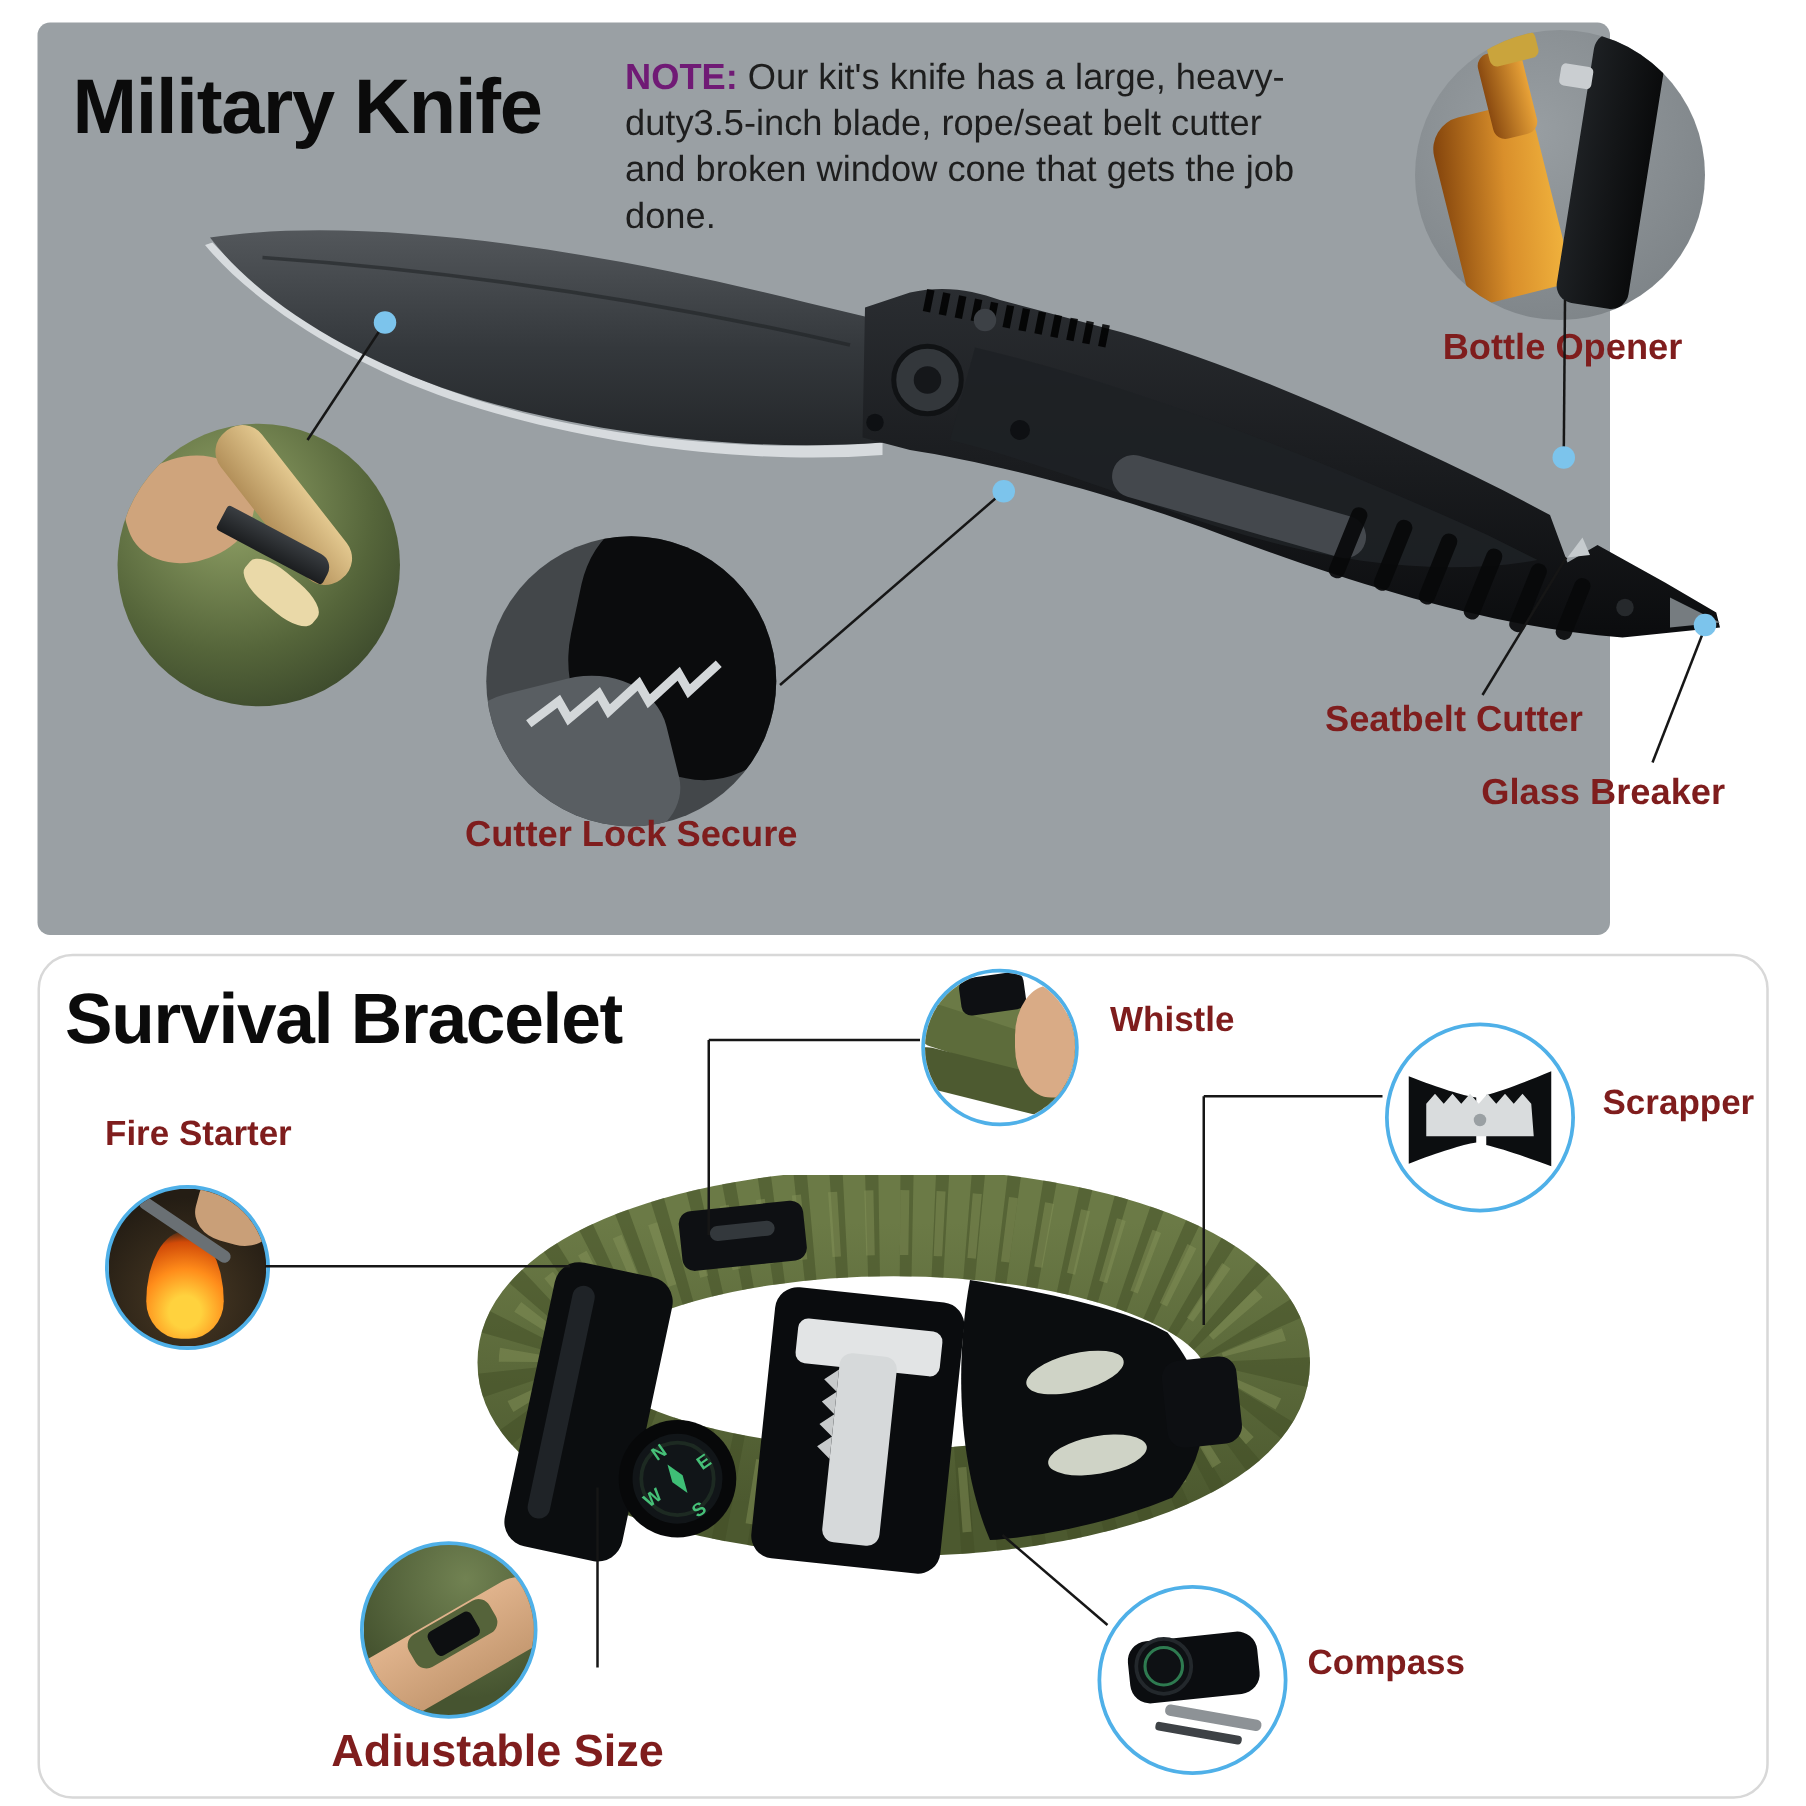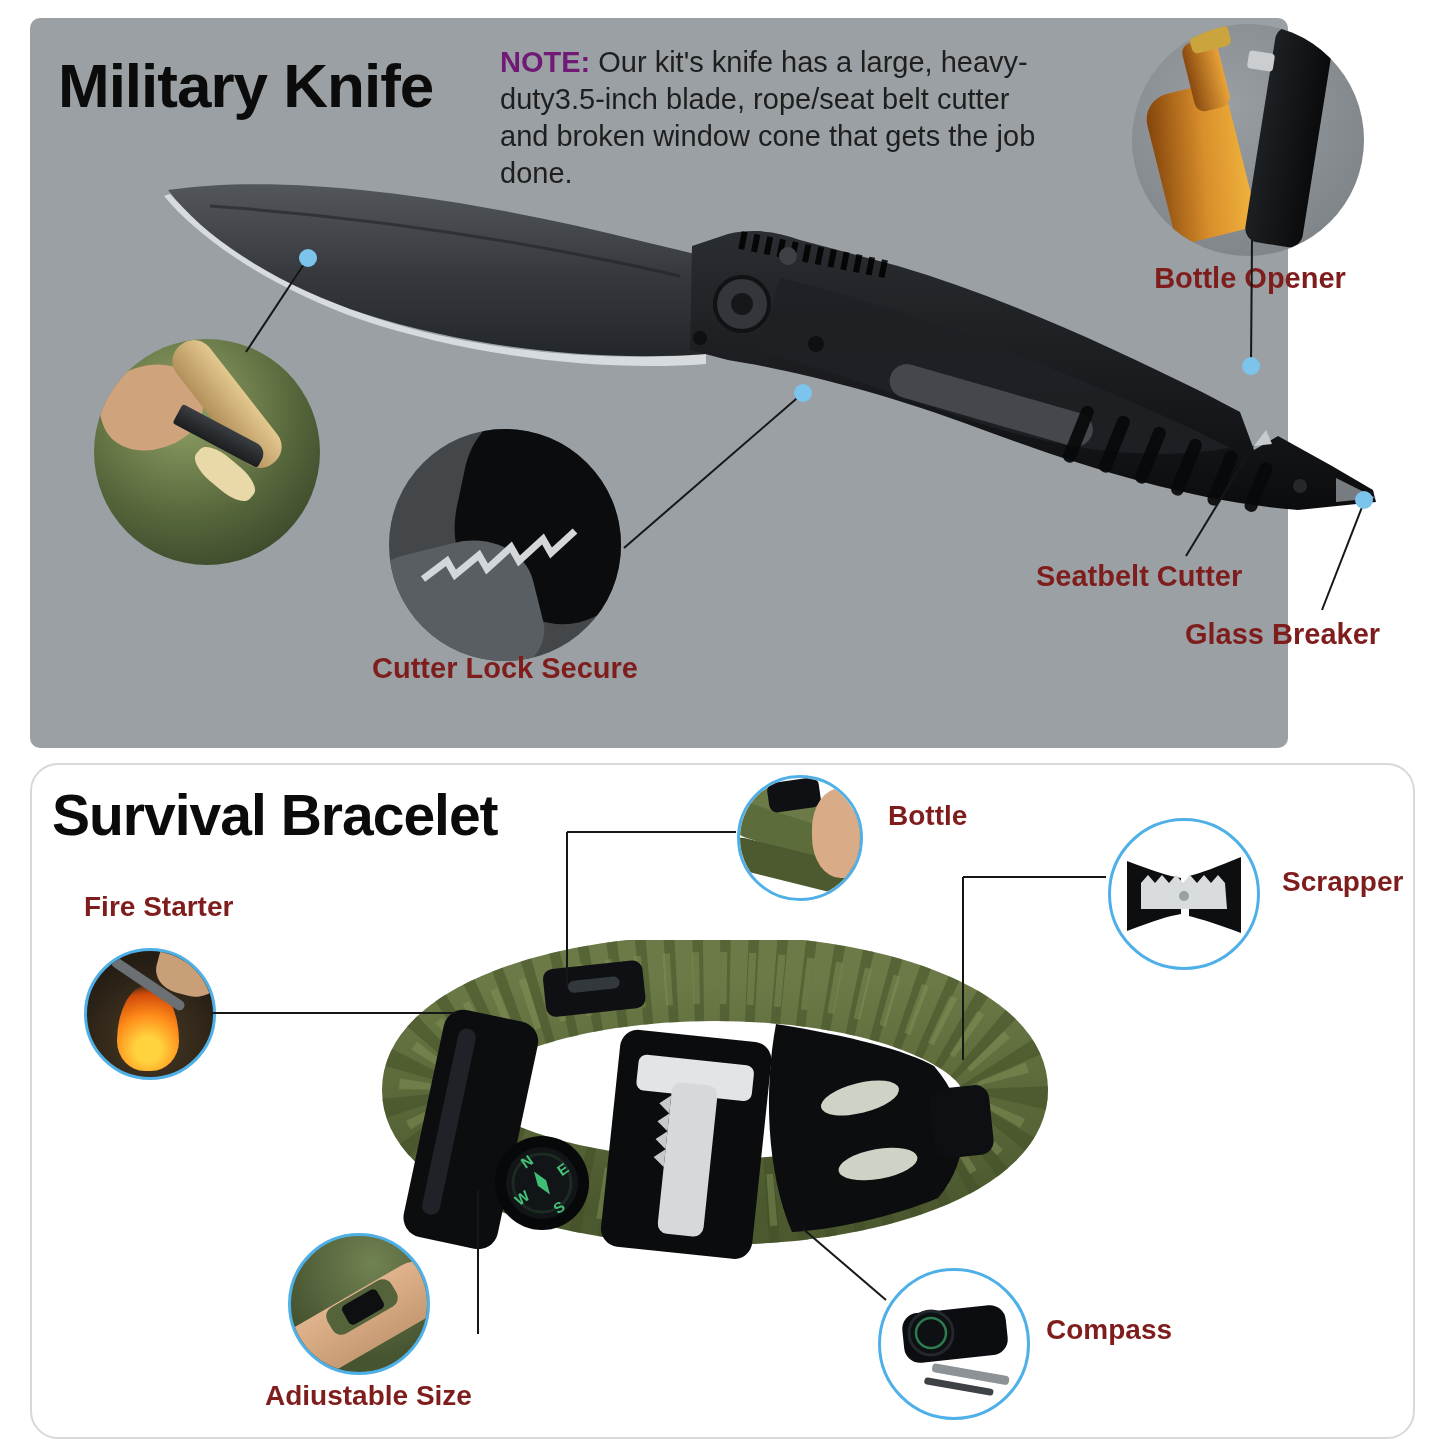--- a/index.html
+++ b/index.html
@@ -91,21 +91,21 @@
         <circle cx="560" cy="190" r="7" fill="#0e1013"></circle>
         <circle cx="1160" cy="338" r="7" fill="#26292c"></circle>
         <circle cx="648" cy="108" r="9" fill="#3d4146"></circle>
         <path d="M1114 298 L1126 282 L1132 296 Z" fill="#c6cbce"></path>
         <path d="M1196 330 L1236 350 L1196 354 Z" fill="#767c80"></path>
       </g>
     </svg>
 
     <div class="label" style="left:1100px;top:244px;width:240px;text-align:center;">Bottle Opener</div>
     <div class="label" style="left:300px;top:634px;width:350px;text-align:center;">Cutter Lock Secure</div>
-    <div class="label" style="left:1006px;top:542px;">Seatbelt Cutter</div>
+    <div class="label" style="left:1030px;top:542px;">Seatbelt Cutter</div>
     <div class="label" style="left:1155px;top:600px;">Glass Breaker</div>
   </div>
 
   <div class="panel-bottom"></div>
 
   <div class="h1" style="left:52px;top:782px;font-size:57px;">Survival Bracelet</div>
 
   <svg class="abs" style="left:330px;top:940px;" width="740" height="330" viewBox="0 0 740 330">
     <defs>
       <linearGradient id="cordG" x1="0" y1="0" x2="0" y2="1">
@@ -146,21 +146,21 @@
     </g>
   </svg>
 
   <div class="inset ring" style="left:737px;top:775px;width:120px;height:120px;">
     <div class="abs" style="left:-6px;top:16px;width:140px;height:30px;background:#6b7a46;border-radius:16px;transform:rotate(20deg);"></div>
     <div class="abs" style="left:-10px;top:44px;width:150px;height:34px;background:#5d6c3b;border-radius:18px;transform:rotate(18deg);"></div>
     <div class="abs" style="left:-16px;top:74px;width:150px;height:32px;background:#4d5a30;border-radius:18px;transform:rotate(14deg);"></div>
     <div class="abs" style="left:28px;top:2px;width:52px;height:30px;background:#0e1013;border-radius:8px;transform:rotate(-8deg);"></div>
     <div class="abs" style="right:-16px;top:10px;width:64px;height:90px;background:#d9ab86;border-radius:45%;"></div>
   </div>
-  <div class="label" style="left:888px;top:800px;font-size:28px;">Bottle</div>
+  <div class="label" style="left:888px;top:800px;font-size:28px;">Whistle</div>
 
   <div class="inset ring" style="left:1108px;top:818px;width:146px;height:146px;">
     <svg width="146" height="146" viewBox="0 0 146 146">
       <path d="M16 40 C42 50 58 55 70 57 L70 93 C58 95 42 100 16 110 Z" fill="#0c0e10"></path>
       <path d="M130 36 C106 46 90 52 78 55 L78 95 C90 98 106 103 130 112 Z" fill="#0c0e10"></path>
       <path d="M30 62 l7 -8 l7 8 l7 -8 l7 8 l7 -8 l7 8 l7 -8 l7 8 l7 -8 l7 8 l7 -8 l7 8 L116 88 L30 88 Z" fill="#d9dcdd"></path>
       <circle cx="73" cy="75" r="5" fill="#9aa0a3"></circle>
     </svg>
   </div>
   <div class="label" style="left:1282px;top:866px;font-size:28px;">Scrapper</div>
@@ -170,21 +170,21 @@
     <div class="abs" style="left:30px;bottom:6px;width:62px;height:86px;background:radial-gradient(circle at 50% 75%,#ffd23e 18%,#ff8c1a 48%,#d14a08 78%,rgba(0,0,0,0) 92%);border-radius:50% 50% 45% 45%/65% 65% 35% 35%;"></div>
     <div class="abs" style="left:18px;top:28px;width:86px;height:10px;background:#6a7074;border-radius:5px;transform:rotate(34deg);"></div>
     <div class="abs" style="right:-8px;top:-10px;width:64px;height:54px;background:#c99f78;border-radius:40%;transform:rotate(15deg);"></div>
   </div>
 
   <div class="inset ring" style="left:288px;top:1233px;width:136px;height:136px;background:radial-gradient(circle at 60% 20%,#718252,#465430 70%);">
     <div class="abs" style="left:-18px;top:56px;width:180px;height:58px;background:linear-gradient(#e0b38c,#c69a72);border-radius:30px;transform:rotate(-30deg);"></div>
     <div class="abs" style="left:34px;top:56px;width:74px;height:30px;background:#55633a;border-radius:10px;transform:rotate(-30deg);"></div>
     <div class="abs" style="left:52px;top:60px;width:40px;height:22px;background:#0d0f11;border-radius:5px;transform:rotate(-30deg);"></div>
   </div>
-  <div class="label" style="left:265px;top:1380px;font-size:28px;">Adiustable Size</div>
+  <div class="label" style="left:265px;top:1380px;font-size:36px;">Adiustable Size</div>
 
   <div class="inset ring" style="left:878px;top:1268px;width:146px;height:146px;">
     <svg width="146" height="146" viewBox="0 0 146 146">
       <rect x="22" y="38" width="104" height="50" rx="16" fill="#0b0d10" transform="rotate(-6 74 63)"></rect>
       <circle cx="50" cy="62" r="22" fill="#0e1114" stroke="#23282c" stroke-width="3"></circle>
       <circle cx="50" cy="62" r="15" fill="none" stroke="#2e7b50" stroke-width="2.5"></circle>
       <rect x="52" y="92" width="78" height="9" rx="4" fill="#8d9296" transform="rotate(10 52 92)"></rect>
       <rect x="44" y="106" width="70" height="7" rx="3" fill="#3e4246" transform="rotate(10 44 106)"></rect>
     </svg>
   </div>

